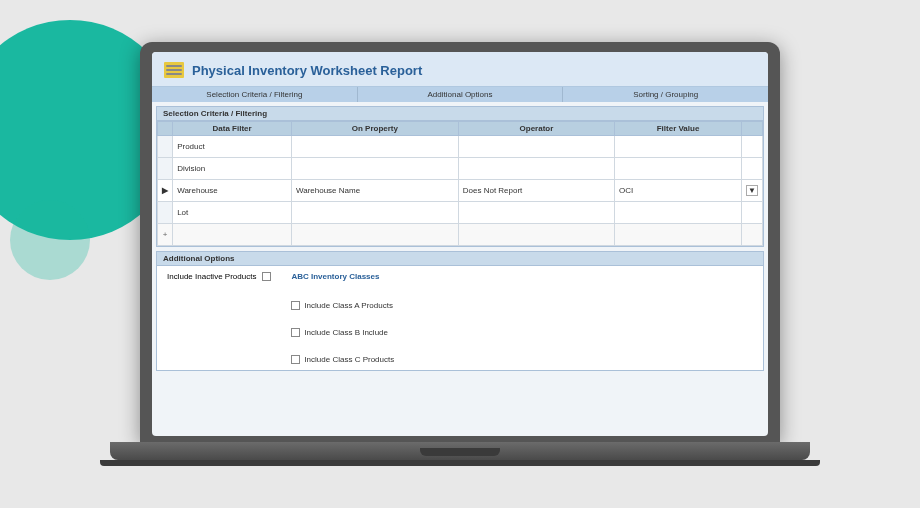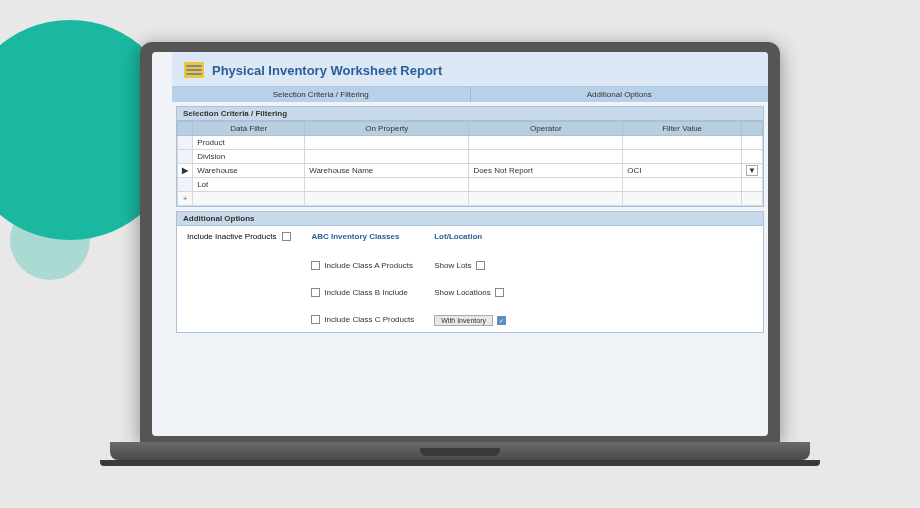--- a/index.html
+++ b/index.html
@@ -84,21 +84,20 @@
       background: #3a3a3a;
       border-radius: 0 0 4px 4px;
     }
 
     
     .app {
       width: 100%;
       height: 100%;
       background: #f0f4f8;
       font-size: 9px;
-      padding-left: 20px;
     }
 
     
     .app-header {
       background: #dce8f5;
       padding: 10px 12px 8px 12px;
       display: flex;
       align-items: center;
       gap: 8px;
       border-bottom: 1px solid #b0c8e0;
@@ -160,28 +159,28 @@
       width: 100%;
       border-collapse: collapse;
       font-size: 8px;
     }
     .filter-table th {
       background: #b8cfe0;
       padding: 2px 6px;
       text-align: center;
       border: 1px solid #aac0d8;
       color: #333;
-      font-weight: normal;
+      font-weight: bold;
     }
     .filter-table td {
       padding: 1px 4px;
       border: 1px solid #d0d8e0;
       color: #333;
       background: #fff;
-      height: 14px;
+      height: 22px;
     }
     .filter-table tr.active-row td {
       background: #fff;
     }
     .filter-table .row-indicator {
       width: 10px;
       text-align: center;
       background: #f0f4f8;
       color: #333;
     }
@@ -282,20 +281,21 @@
             <span></span>
               <span></span>
               <span></span>
           </div>
           <span class="app-title">Physical Inventory Worksheet Report</span>
         </div>
 
         <div class="tabs">
           <div class="tab">Selection Criteria / Filtering</div>
           <div class="tab">Additional Options</div>
+          <div class="tab">Sorting / Grouping</div>
         </div>
 
         <div class="section">
           <div class="section-header">Selection Criteria / Filtering</div>
           <table class="filter-table">
             <thead>
               <tr>
                 <th style="width:10px;"></th>
                 <th>Data Filter</th>
                 <th>On Property</th>
@@ -372,35 +372,20 @@
               <div class="option-row">
                 <div class="checkbox"></div>
                 <span>Include Class B Include</span>
               </div>
               <div class="option-row">
                 <div class="checkbox"></div>
                 <span>Include Class C Products</span>
               </div>
             </div>
 
-            <div class="options-col">
-              <div class="options-col-header">Lot/Location</div>
-              <div class="option-row">
-                <span>Show Lots</span>
-                <div class="checkbox"></div>
-              </div>
-              <div class="option-row">
-                <span>Show Locations</span>
-                <div class="checkbox"></div>
-              </div>
-              <div class="option-row">
-                <button class="with-inventory-btn">With Inventory</button>
-                <div class="checkbox checked"></div>
-              </div>
-            </div>
 
           </div>
         </div>
 
       </div>
     </div>
   </div>
   <div class="laptop-base"></div>
   <div class="laptop-foot"></div>
 </div>

